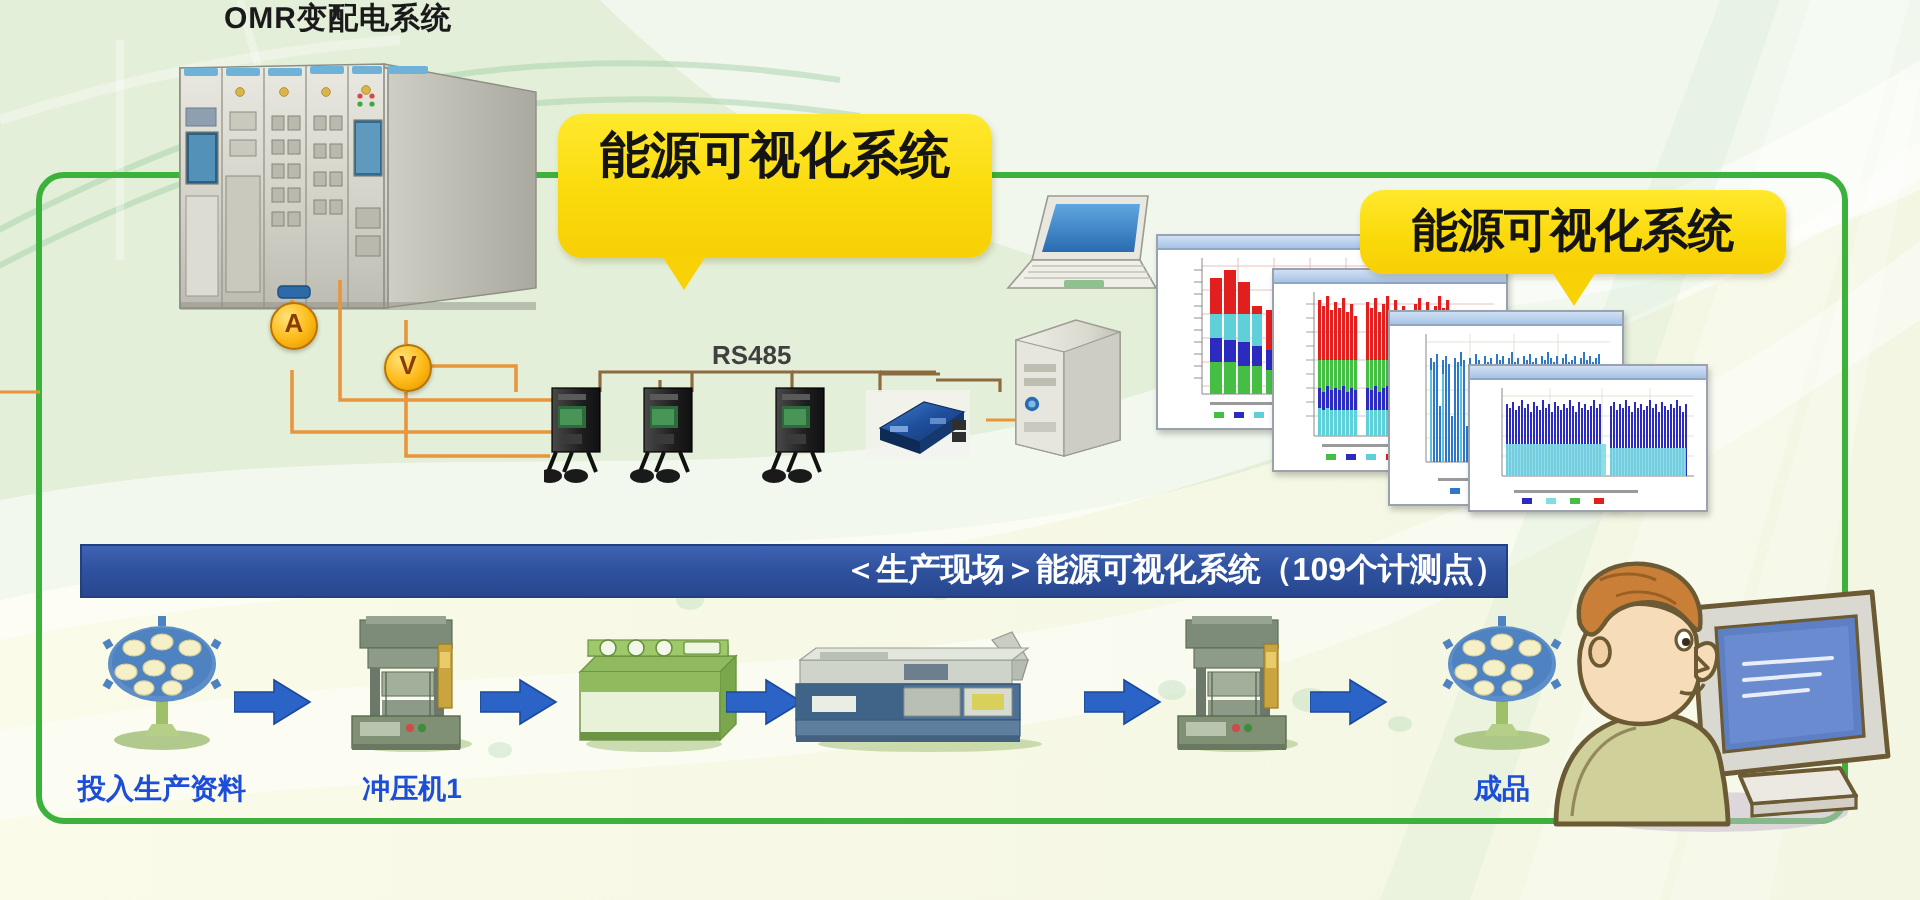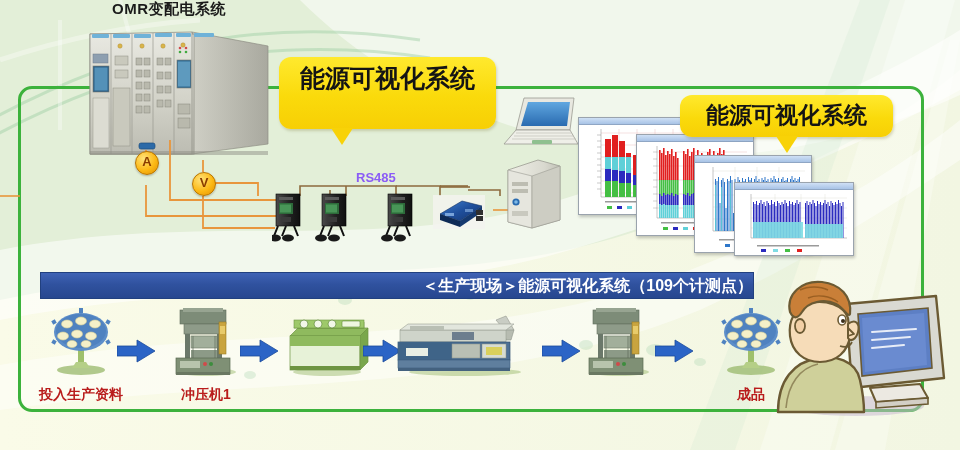--- a/index.html
+++ b/index.html
@@ -41,33 +41,33 @@
 
   
   .sensor{position:absolute;width:22px;height:22px;border-radius:50%;
      background:radial-gradient(circle at 35% 30%,#ffe27a 0%,#fcb915 55%,#e08f02 100%);
      border:1.5px solid #b87400;color:#8a3d00;font-weight:700;font-size:13px;
      text-align:center;line-height:20px;box-shadow:0 1px 2px rgba(0,0,0,.25);}
   #sensor-a{left:135px;top:151px;}
   #sensor-v{left:192px;top:172px;}
 
   
-  .rs485{left:356px;top:170px;font-size:13px;font-weight:700;color:#8b5cf6;}
+  .rs485{left:356px;top:170px;font-size:13px;font-weight:700;color:#404040;}
 
   
   .banner{position:absolute;left:40px;top:272px;width:712px;height:25px;
      background:linear-gradient(180deg,#3f63b5 0%,#30529f 45%,#27478f 100%);
      border:1px solid #21407f;}
   .banner span{display:block;text-align:right;color:#fff;font-size:16px;font-weight:700;line-height:25px;}
 
   
   .proc{position:absolute;top:306px;width:118px;height:96px;}
   .proc .art{position:relative;height:70px;}
   .proc .nm{position:absolute;bottom:-2px;left:0;right:0;text-align:center;
-     font-size:14px;font-weight:700;color:#b91c1c;white-space:nowrap;}
+     font-size:14px;font-weight:700;color:#1d4ed8;white-space:nowrap;}
   .arrow{position:absolute;top:338px;width:40px;height:26px;}
 
   
   .chartwin{position:absolute;background:#fff;border:1px solid #9aa3ad;
      box-shadow:1px 2px 3px rgba(0,0,0,.22);}
   .chartwin .tb{height:6px;background:linear-gradient(180deg,#cfe0f5,#a8c3e6);border-bottom:1px solid #8fa6c4;}
 
   
   .person{position:absolute;left:760px;top:268px;width:196px;height:150px;}
 </style>

